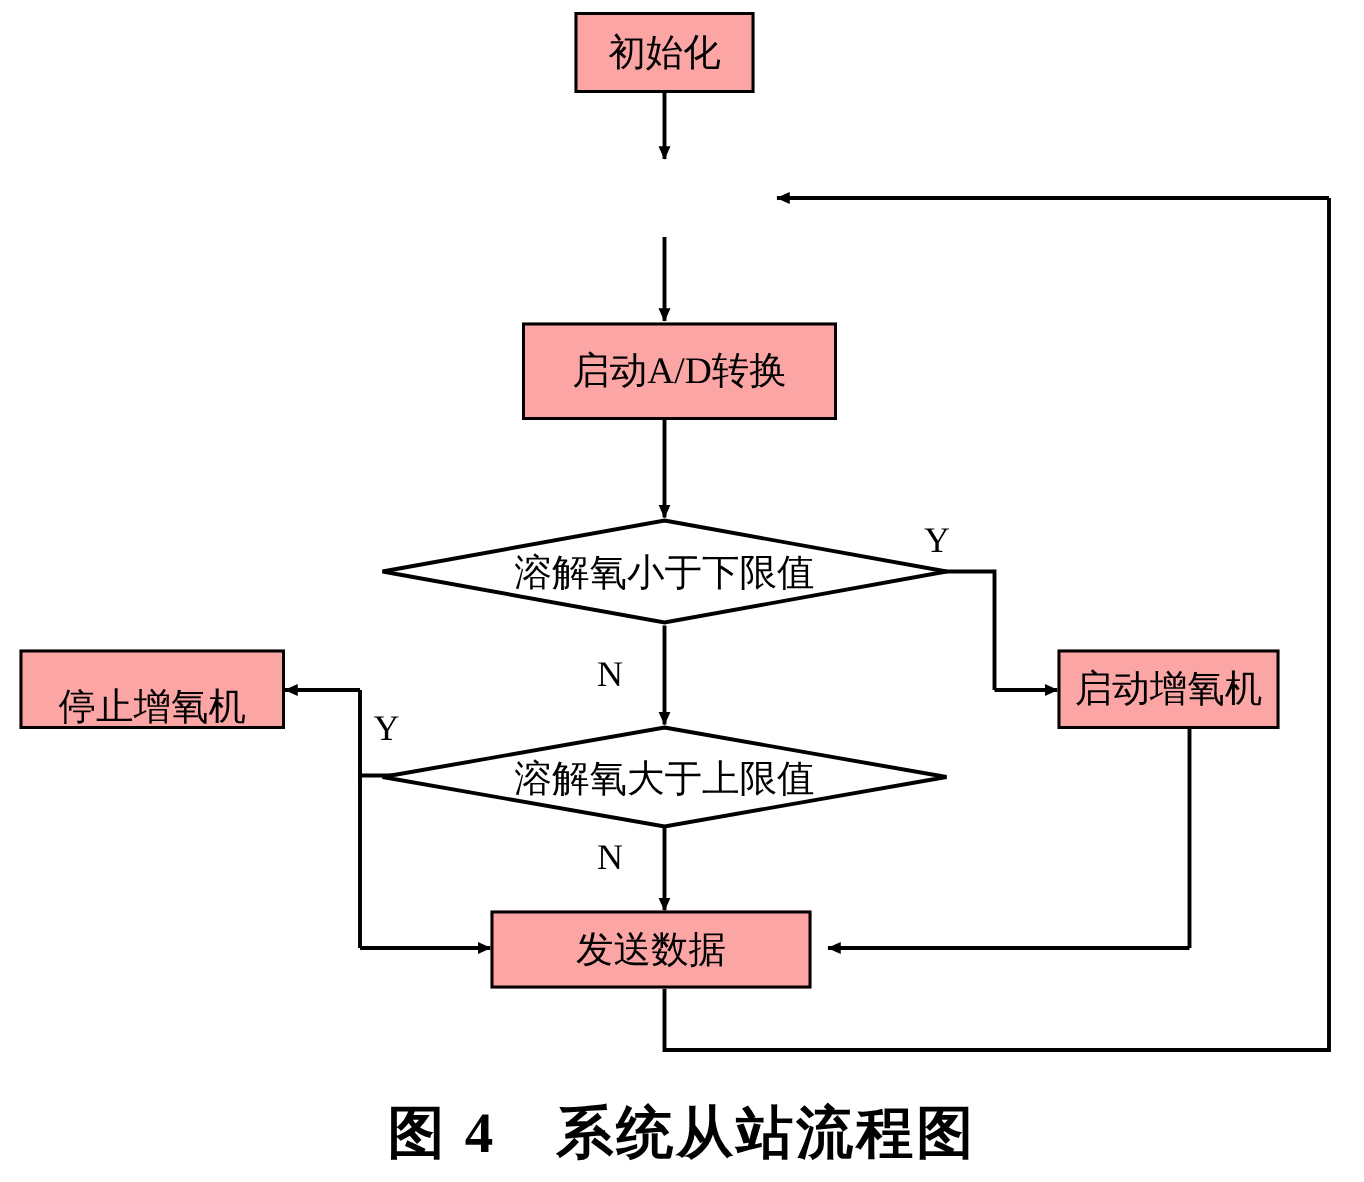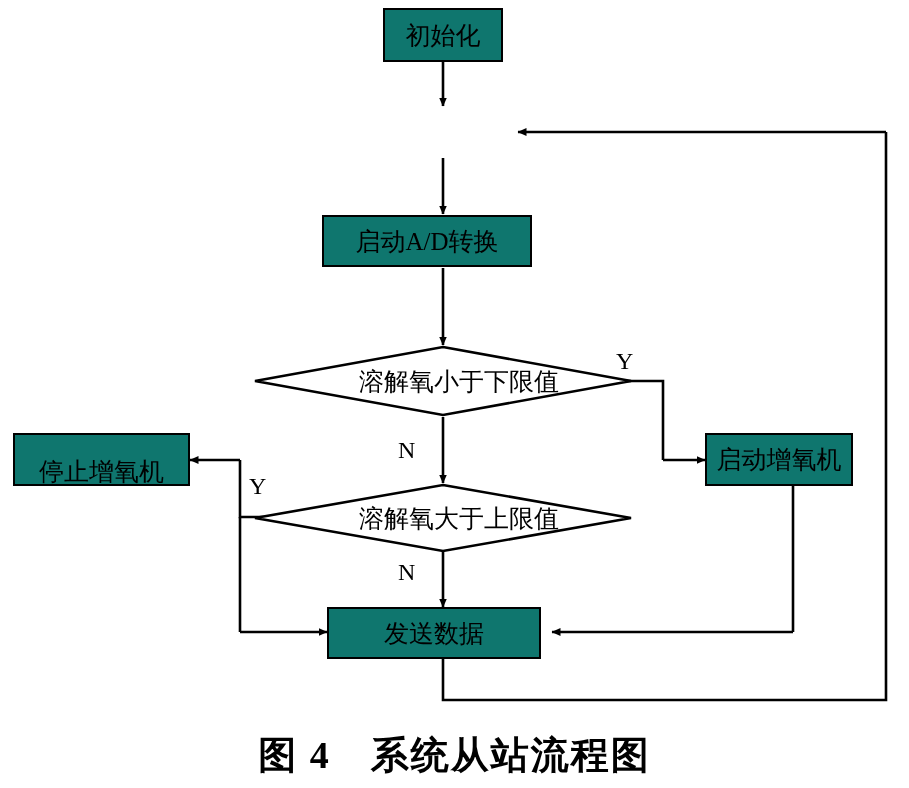--- a/index.html
+++ b/index.html
@@ -15,41 +15,41 @@
     overflow: hidden;
   }
   #canvas {
     position: relative;
     width: 909px;
     height: 788px;
   }
   .node {
     position: absolute;
     border: 2px solid #000;
-    background: #0f766e;
+    background: #fca5a5;
     display: flex;
     align-items: center;
     justify-content: center;
     font-size: 25px;
     line-height: 1;
     white-space: nowrap;
     box-sizing: border-box;
   }
   .diamond-wrap {
     position: absolute;
   }
   .diamond-wrap svg {
     position: absolute;
     left: 0;
     top: 0;
     overflow: visible;
   }
   .diamond-label {
     position: absolute;
-    left: 16px;
+    left: 0;
     top: 0;
     width: 100%;
     height: 100%;
     display: flex;
     align-items: center;
     justify-content: center;
     font-size: 25px;
     white-space: nowrap;
   }
   .edge {
@@ -114,21 +114,21 @@
       <polyline points="443,659 443,700 886,700 886,132"></polyline>
       <line x1="886" y1="132" x2="518" y2="132" marker-end="url(#arrow)"></line>
     </g>
   </svg>
 
   <div class="node" style="left:383px; top:8px; width:120px; height:54px;">
     <span>初始化</span>
   </div>
 
 
-  <div class="node" style="left:322px; top:215px; width:210px; height:52px;">
+  <div class="node" style="left:348px; top:215px; width:210px; height:65px;">
     <span>启动A/D转换</span>
   </div>
 
   <div class="node" style="left:705px; top:433px; width:148px; height:53px;">
     <span>启动增氧机</span>
   </div>
 
   <div class="node" style="left:13px; top:433px; width:177px; height:53px;align-items:flex-end;">
     <span>停止增氧机</span>
   </div>

